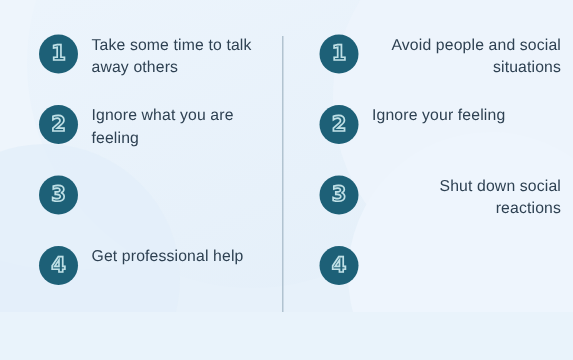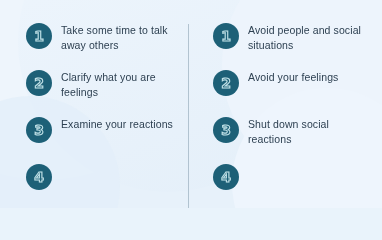--- a/index.html
+++ b/index.html
@@ -142,20 +142,21 @@
   .row-text {
     font-size: 10.5px;
     line-height: 14.5px;
     color: #2e4152;
     letter-spacing: .1px;
     padding-top: 1px;
     max-width: 146px;
   }
   .column-right .row-text {
     max-width: 152px;
+    text-align: right;
   }
 </style>
 </head>
 <body>
 
 <div id="infographic">
 
   <div class="bg-layer">
     <div class="blob-top-left"></div>
     <div class="blob-center"></div>
@@ -174,52 +175,52 @@
         <div class="badge">
           <span class="badge-num">1</span>
         </div>
         <div class="row-text">Take some time to talk away others</div>
       </div>
 
       <div class="row">
         <div class="badge">
           <span class="badge-num">2</span>
         </div>
-        <div class="row-text">Clarify what you are feelings</div>
+        <div class="row-text">Ignore what you are feeling</div>
       </div>
 
       <div class="row">
         <div class="badge">
           <span class="badge-num">3</span>
         </div>
-        <div class="row-text">Examine your reactions</div>
       </div>
 
       <div class="row">
         <div class="badge">
           <span class="badge-num">4</span>
         </div>
+        <div class="row-text">Get professional help</div>
       </div>
 
     </div>
 
     <div class="column column-right">
 
       <div class="row">
         <div class="badge">
           <span class="badge-num">1</span>
         </div>
         <div class="row-text">Avoid people and social situations</div>
       </div>
 
       <div class="row">
         <div class="badge">
           <span class="badge-num">2</span>
         </div>
-        <div class="row-text">Avoid your feelings</div>
+        <div class="row-text">Ignore your feeling</div>
       </div>
 
       <div class="row">
         <div class="badge">
           <span class="badge-num">3</span>
         </div>
         <div class="row-text">Shut down social reactions</div>
       </div>
 
       <div class="row">

